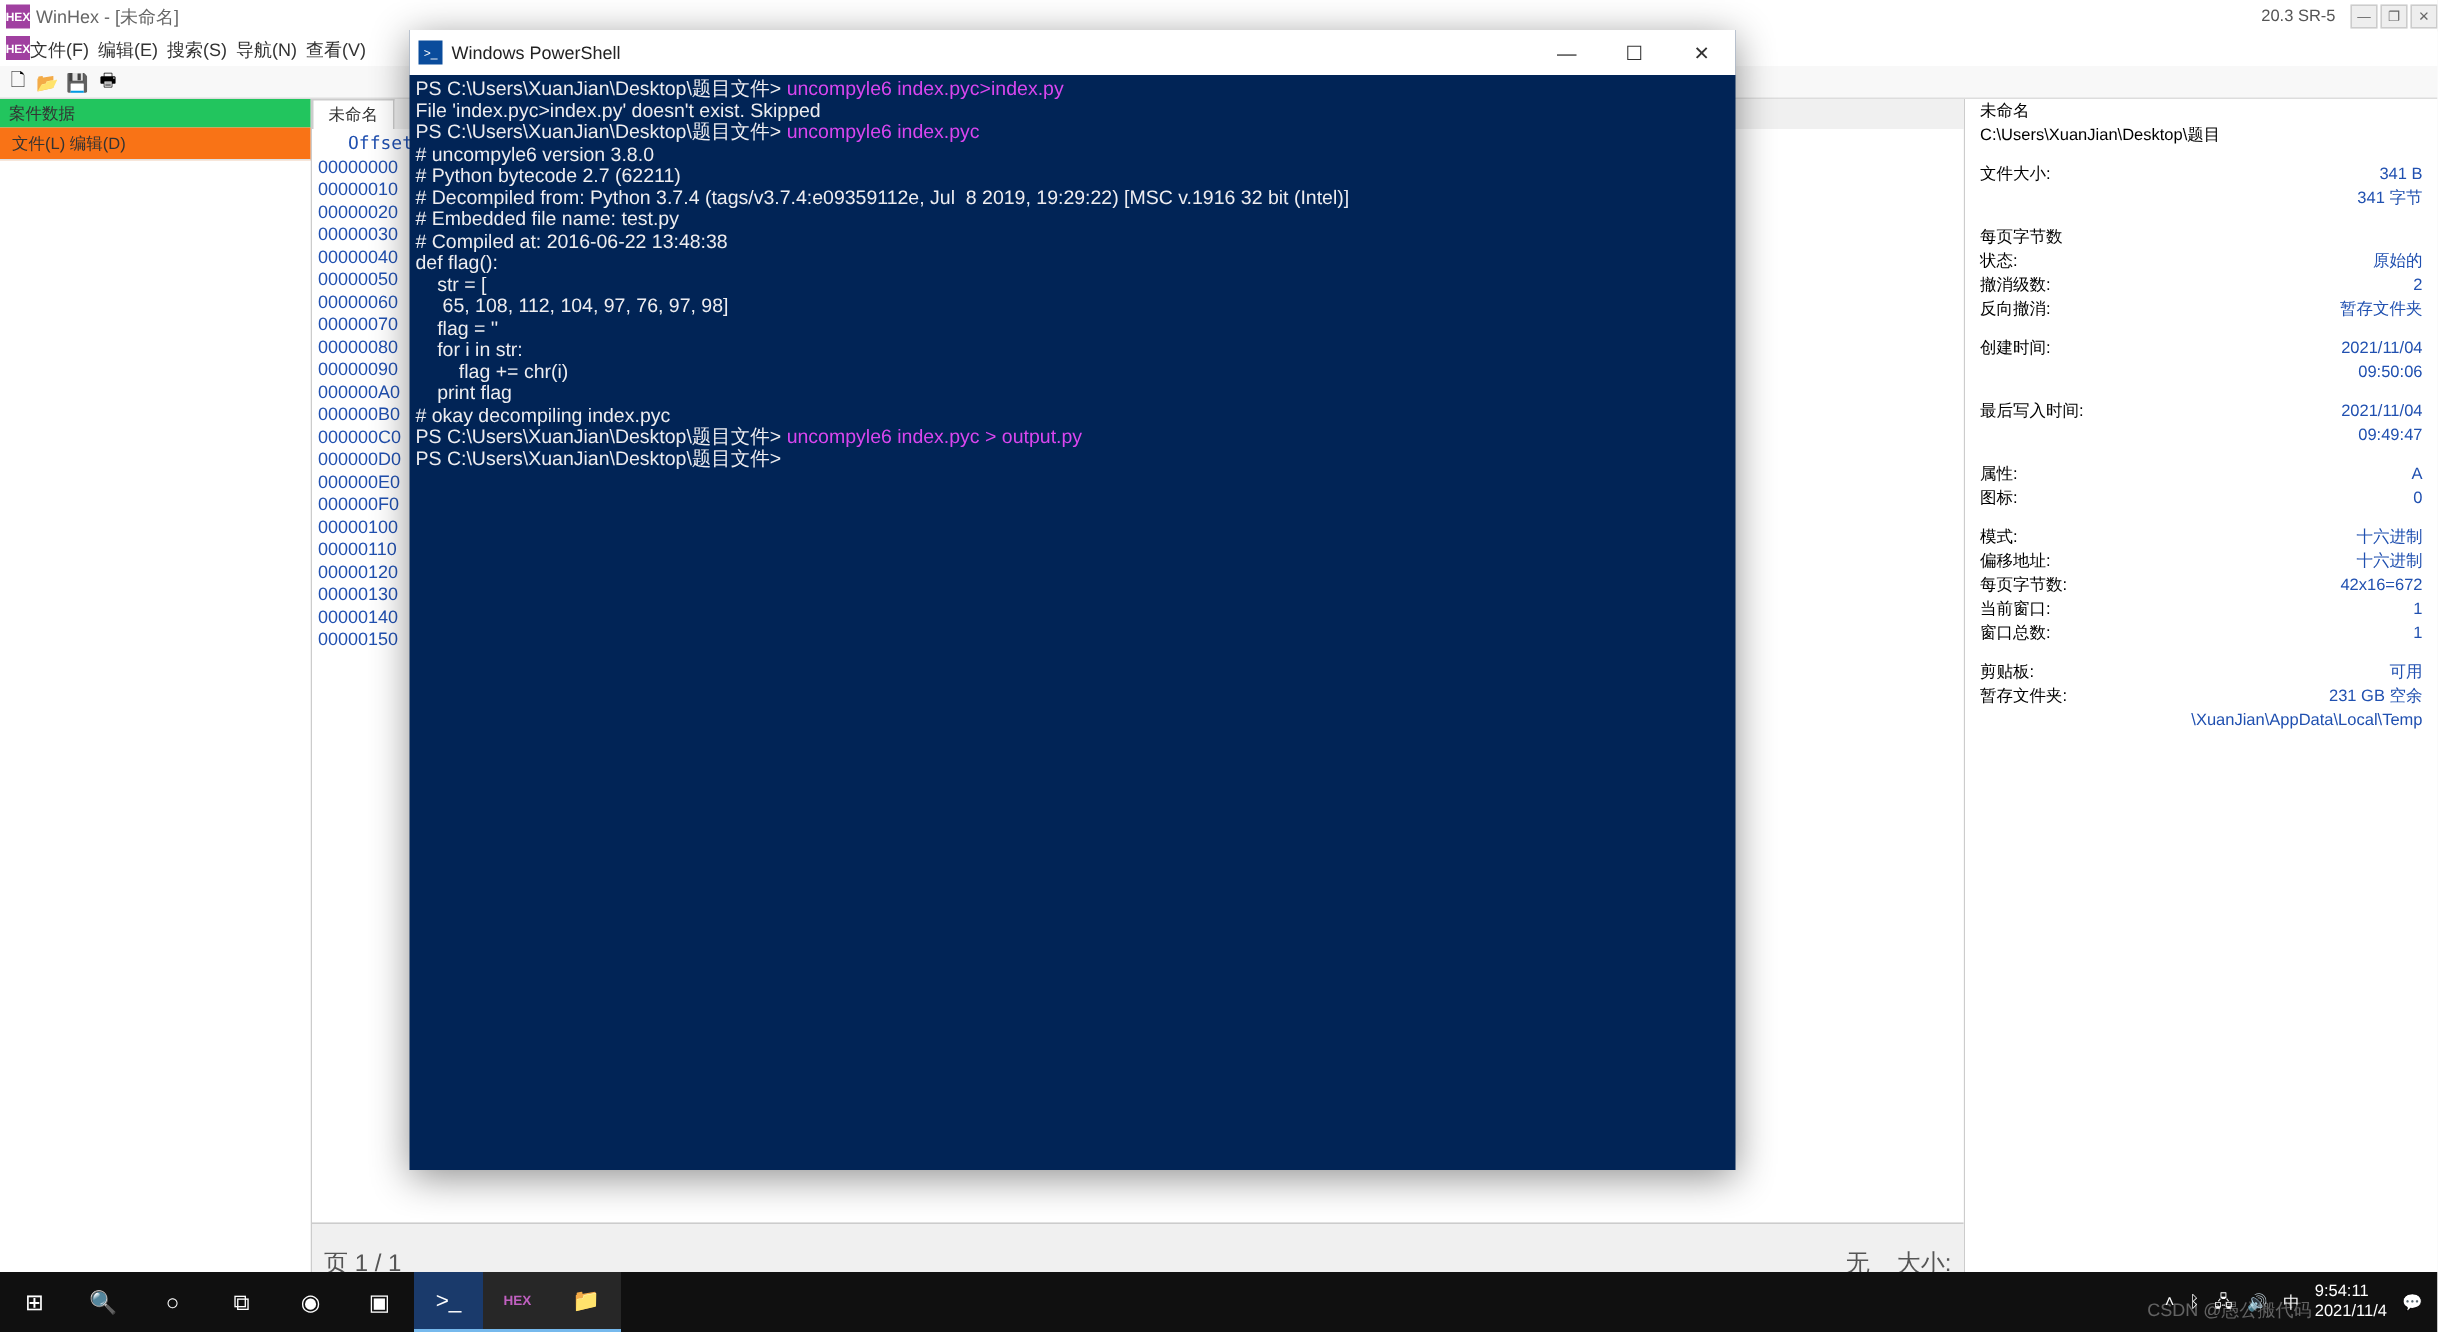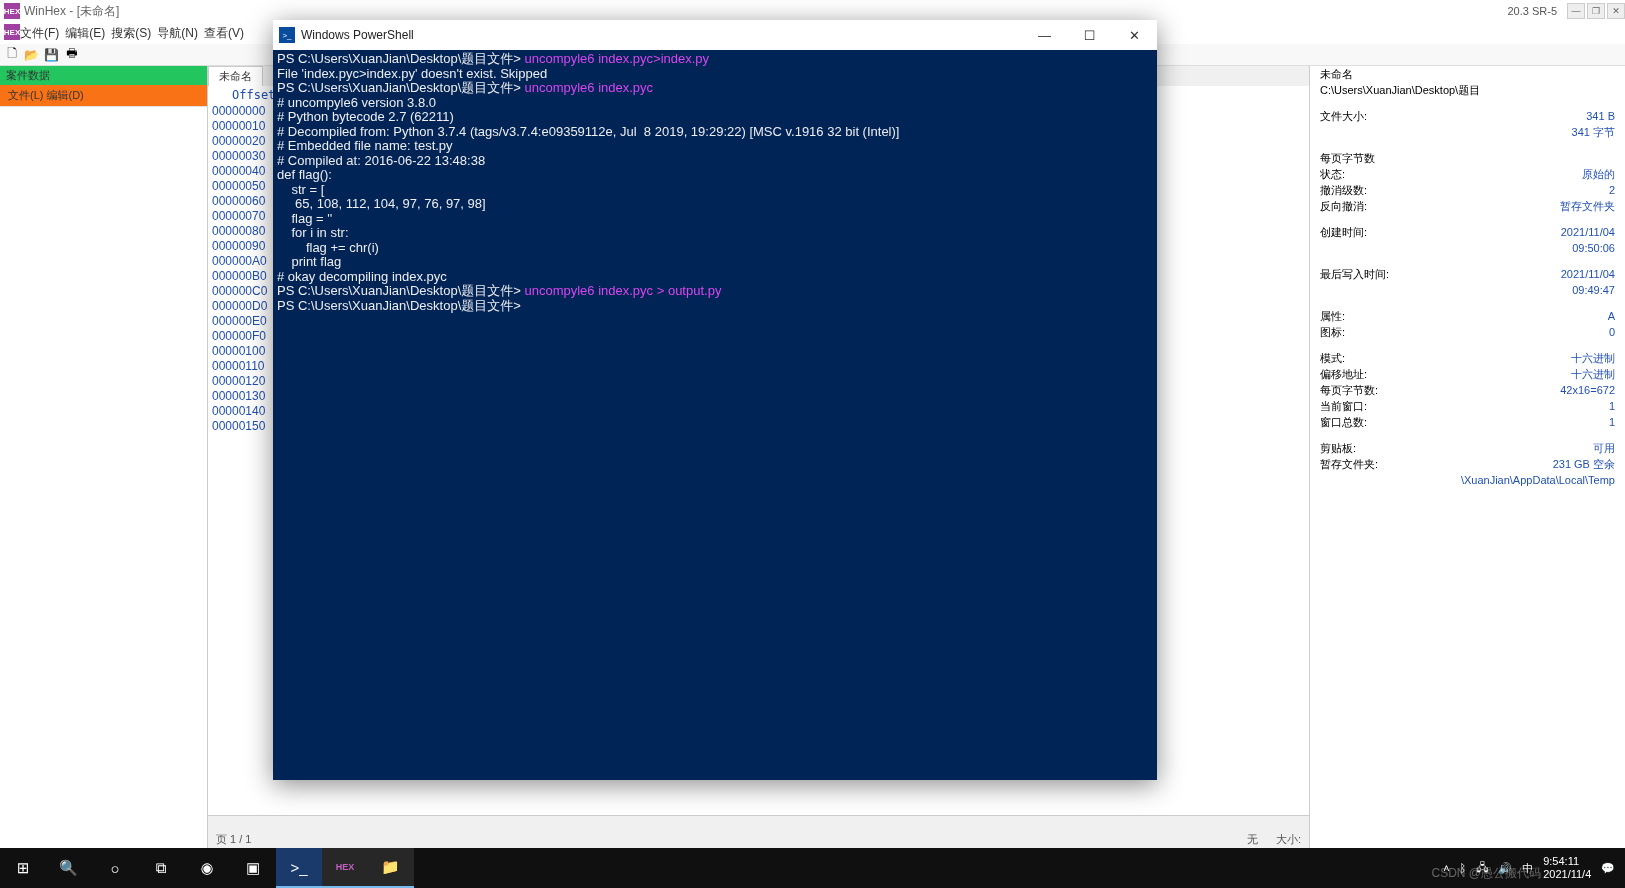--- a/index.html
+++ b/index.html
@@ -27,21 +27,21 @@
 .left-panel .panel-header { background: #22c55e; font-size: 11px; padding: 2px 6px; color: #333; }
 .left-panel .sub-menu { font-size: 11px; padding: 3px 8px; background: #f97316; color: #333; border-bottom: 1px solid #e0e0e0; }
 .left-panel .tree-area { flex: 1; background: #fff; }
 
 .center-panel { flex: 1; background: #fff; display: flex; flex-direction: column; position: relative; }
 .tabbar { height: 20px; background: #f0f0f0; display: flex; align-items: flex-end; font-size: 11px; }
 .tabbar .tab { padding: 2px 10px; background: #fff; border: 1px solid #ccc; border-bottom: none; color: #333; }
 .hex-header { font-size: 12px; color: #2050b0; padding: 2px 4px 2px 24px; font-family: Consolas, monospace; background: #fff; }
 .hex-body { flex: 1; background: #fff; font-family: Consolas, monospace; font-size: 12px; color: #2050b0; padding-left: 4px; }
 .hex-row { line-height: 15px; white-space: pre; }
-.statusbar-center { height: 18px; background: #f0f0f0; font-size: 11px; padding: 16px 8px; color: #555; border-top: 1px solid #ccc; display: flex; }
+.statusbar-center { height: 18px; background: #f0f0f0; font-size: 16px; padding: 16px 8px; color: #555; border-top: 1px solid #ccc; display: flex; }
 .statusbar-center .sb-right { margin-left: auto; display: flex; gap: 18px; }
 
 .right-panel { width: 316px; background: #fff; border-left: 1px solid #ccc; font-size: 11px; display: flex; flex-direction: column; }
 .right-panel .reg-status { text-align: right; padding: 20px 10px 10px; color: #2050b0; }
 .right-panel .info-block { padding: 0 10px; }
 .right-panel .info-row { display: flex; justify-content: space-between; line-height: 16px; }
 .right-panel .info-row .val { color: #2050b0; }
 .right-panel .info-spacer { height: 10px; }
 .interpreter .int-title { background: #eee; padding: 2px 4px; margin: -4px -4px 3px -4px; display: flex; }
 .interpreter .int-title .x { margin-left: auto; color: #888; }

